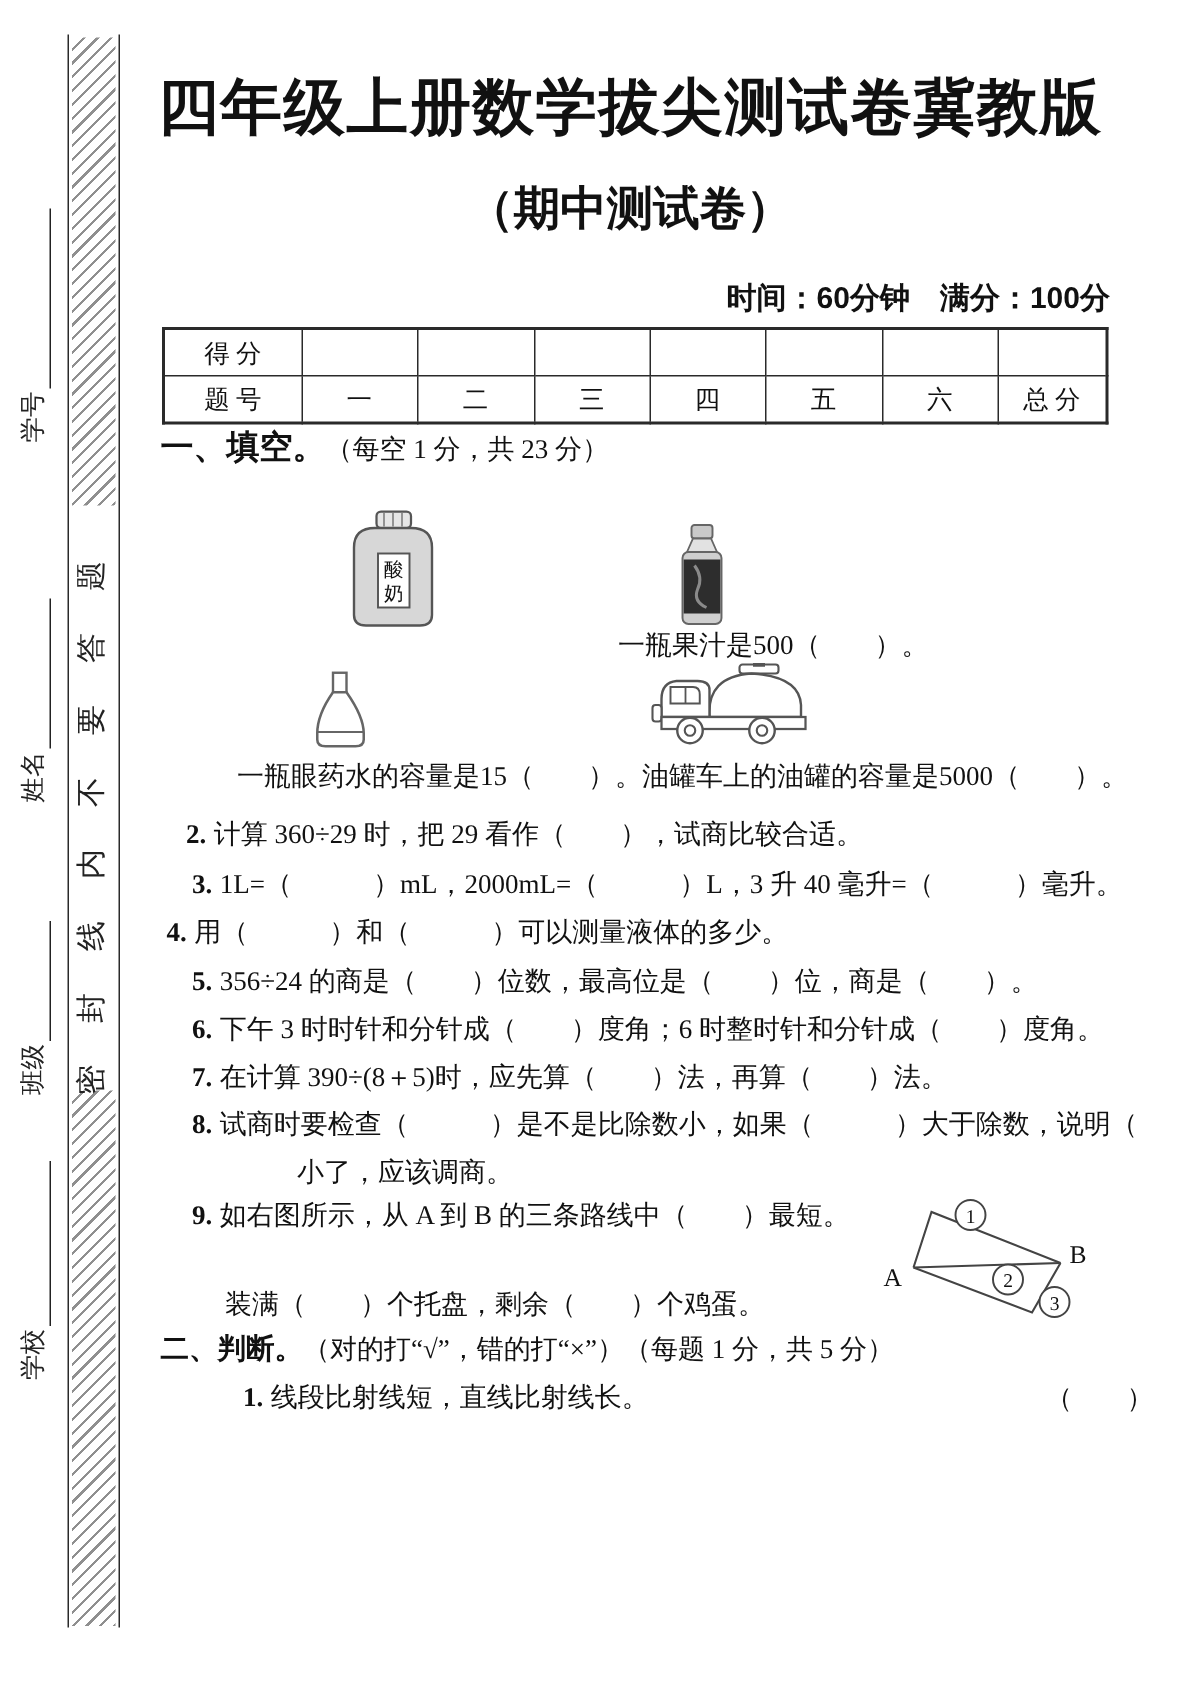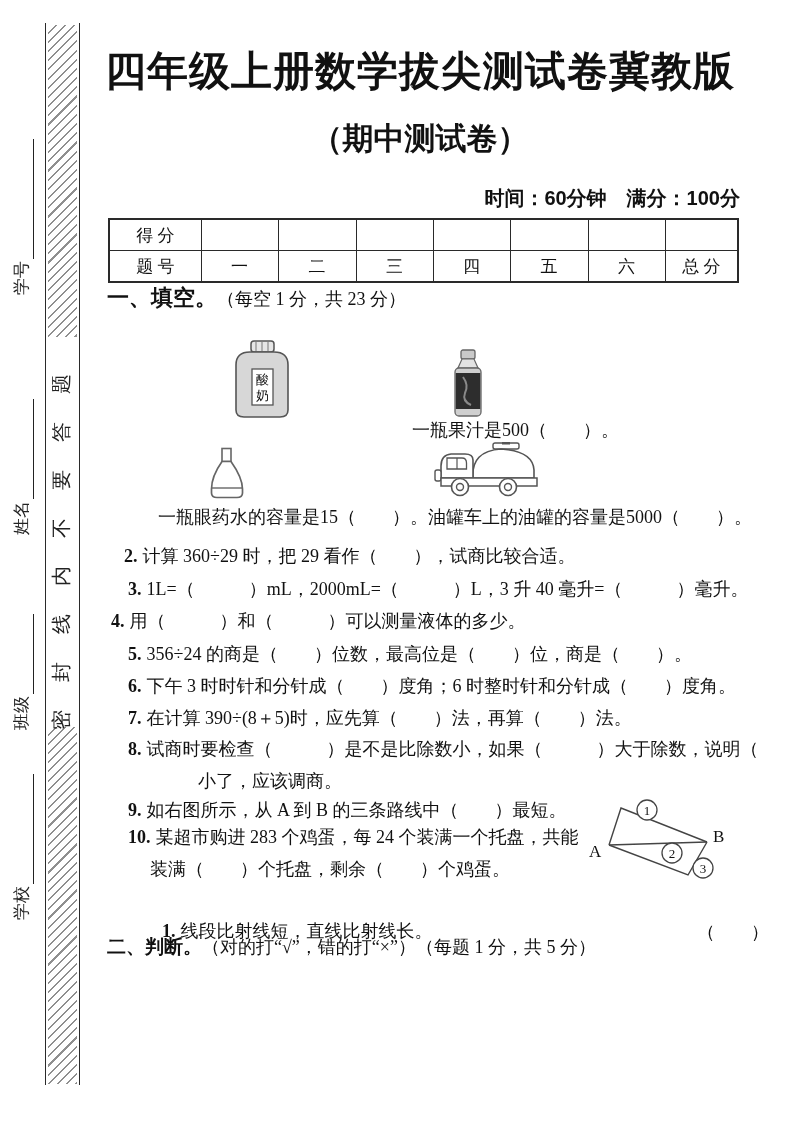--- a/index.html
+++ b/index.html
@@ -161,40 +161,37 @@
   <div class="line" style="left:128px;top:707px;">
     <span class="qnum">7.</span><span>在计算 390÷(8＋5)时，应先算（　　）法，再算（　　）法。</span>
   </div>
   <div class="line" style="left:128px;top:738px;">
     <span class="qnum">8.</span><span>试商时要检查（　　　）是不是比除数小，如果（　　　）大于除数，说明（　　）</span>
   </div>
   <div class="line" style="left:158px;top:770px;margin-left:40px;">小了，应该调商。</div>
   <div class="line" style="left:128px;top:799px;">
     <span class="qnum">9.</span><span>如右图所示，从 A 到 B 的三条路线中（　　）最短。</span>
   </div>
-  <div class="line" style="left:128px;top:826px;">
-    <span class="qnum">10.</span><span>某超市购进 283 个鸡蛋，每 24 个装满一个托盘，共能</span>
-  </div>
   <div class="line" style="left:150px;top:858px;">装满（　　）个托盘，剩余（　　）个鸡蛋。</div>
 
   <svg class="fig" style="left:585px;top:785px;" width="165" height="105" viewBox="0 0 165 105">
     <path d="M24,60 L36,23 L122,57" fill="none" stroke="#444" stroke-width="1.4"></path>
     <path d="M24,60 L122,57" fill="none" stroke="#444" stroke-width="1.4"></path>
     <path d="M24,60 L103,90 L122,57" fill="none" stroke="#444" stroke-width="1.4"></path>
     <text x="4" y="72" font-size="17" fill="#111">A</text>
     <text x="128" y="57" font-size="17" fill="#111">B</text>
     <circle cx="62" cy="25" r="10" fill="#fff" stroke="#444" stroke-width="1.3"></circle>
     <text x="62" y="30" font-size="13" text-anchor="middle" fill="#111">1</text>
     <circle cx="87" cy="68" r="10" fill="#fff" stroke="#444" stroke-width="1.3"></circle>
     <text x="87" y="73" font-size="13" text-anchor="middle" fill="#111">2</text>
     <circle cx="118" cy="83" r="10" fill="#fff" stroke="#444" stroke-width="1.3"></circle>
     <text x="118" y="88" font-size="13" text-anchor="middle" fill="#111">3</text>
   </svg>
 
-  <div class="line" style="left:107px;top:888px;margin-top:48px;">
+  <div class="line" style="left:107px;top:888px;">
     <span class="hei" style="font-size:19px;">二、判断。</span><span class="note">（对的打“√”，错的打“×”）（每题 1 分，共 5 分）</span>
   </div>
   <div class="line" style="left:128px;top:920px;margin-left:34px;">
     <span class="qnum">1.</span><span>线段比射线短，直线比射线长。</span>
   </div>
   <div class="ansbracket" style="left:697px;top:920px;">（　　）</div>
 
 </div>
 
 </body></html>

